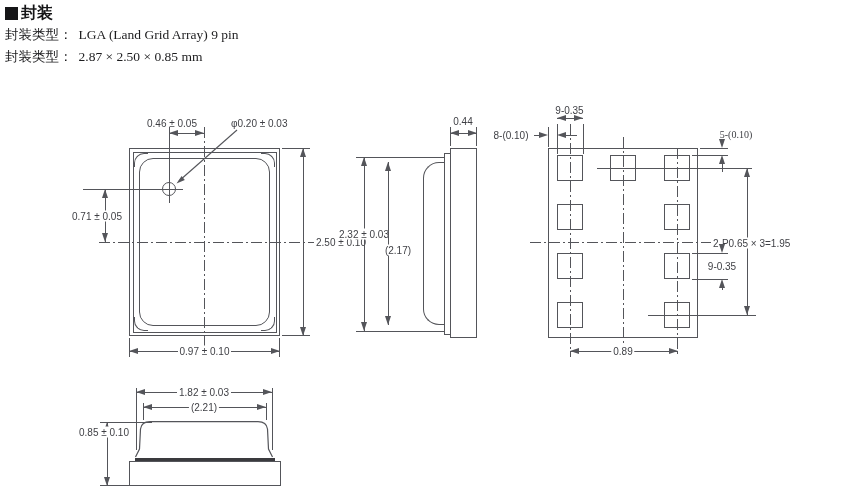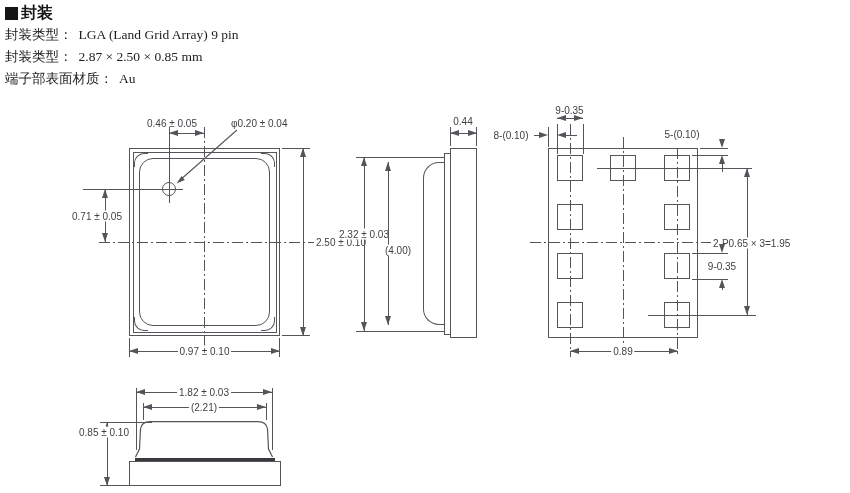--- a/index.html
+++ b/index.html
@@ -47,23 +47,20 @@
   <div class="hdr-title">
     <span class="sq"></span>
     <span>封装</span>
   </div>
   <div class="hdr-row" style="top:26px;">
     <span>封装类型：</span><span class="val">LGA (Land Grid Array) 9 pin</span>
   </div>
   <div class="hdr-row" style="top:48px;">
     <span>封装类型：</span><span class="val">2.87 × 2.50 × 0.85 mm</span>
   </div>
-  <div class="hdr-row" style="top:70px;">
-    <span>端子部表面材质：</span><span class="val">Au</span>
-  </div>
 
   <div>
     <div class="rect thick" style="left:129px;top:148px;width:151px;height:188px;"></div>
     <div class="rect" style="left:132.5px;top:151.5px;width:144px;height:181px;"></div>
     <div class="rect" style="left:139px;top:158px;width:131px;height:168px;border-radius:14px;"></div>
     <div class="arc tl" style="left:134px;top:153px;"></div>
     <div class="arc tr" style="left:261px;top:153px;"></div>
     <div class="arc bl" style="left:134px;top:317px;"></div>
     <div class="arc br" style="left:261px;top:317px;"></div>
 
@@ -72,21 +69,21 @@
 
     <div class="rect" style="left:162.3px;top:182.3px;width:14px;height:14px;border-radius:50%;border-width:1.2px;"></div>
     <div class="hl" style="left:83px;top:189.3px;width:100px;"></div>
     <div class="vl" style="left:169.3px;top:127px;height:76px;"></div>
 
     <div class="hl" style="left:169.3px;top:133.3px;width:35px;"></div>
     <div class="ar l" style="left:169.3px;top:130.3px;"></div>
     <div class="ar r" style="left:195.3px;top:130.3px;"></div>
     <div class="dl nobg" style="left:172px;top:123px;">0.46 ± 0.05</div>
 
-    <div class="dl la nobg" style="left:229px;top:123px;">φ0.20 ± 0.04</div>
+    <div class="dl la nobg" style="left:229px;top:123px;">φ0.20 ± 0.03</div>
 
     <div class="vl" style="left:105px;top:189.3px;height:53px;"></div>
     <div class="ar u" style="left:102px;top:189.3px;"></div>
     <div class="ar d" style="left:102px;top:233px;"></div>
     <div class="dl" style="left:97px;top:216px;">0.71 ± 0.05</div>
 
     <div class="hl" style="left:282px;top:148px;width:28px;"></div>
     <div class="hl" style="left:282px;top:335px;width:28px;"></div>
     <div class="vl" style="left:303px;top:148px;height:188px;"></div>
     <div class="ar u" style="left:300px;top:148px;"></div>
@@ -118,21 +115,21 @@
     <div class="dl nobg" style="left:463px;top:121px;">0.44</div>
 
     <div class="vl" style="left:364px;top:156.5px;height:174px;"></div>
     <div class="ar u" style="left:361px;top:156.5px;"></div>
     <div class="ar d" style="left:361px;top:321.5px;"></div>
     <div class="dl" style="left:364px;top:234px;">2.32 ± 0.03</div>
 
     <div class="vl" style="left:387.7px;top:161.5px;height:163px;"></div>
     <div class="ar u" style="left:384.7px;top:161.5px;"></div>
     <div class="ar d" style="left:384.7px;top:315.5px;"></div>
-    <div class="dl" style="left:398px;top:250px;">(4.00)</div>
+    <div class="dl" style="left:398px;top:250px;">(2.17)</div>
   </div>
 
   <div>
     <div class="rect thick" style="left:548px;top:148px;width:150px;height:190px;"></div>
 
     <div class="clv" style="left:569.5px;top:124px;height:233px;"></div>
     <div class="clv" style="left:677px;top:148px;height:209px;"></div>
     <div class="clv" style="left:623px;top:137px;height:215px;"></div>
     <div class="clh" style="left:530px;top:242px;width:181px;"></div>
     <div class="hl" style="left:597px;top:168px;width:52px;"></div>
@@ -164,21 +161,21 @@
     <div class="ar l" style="left:556.7px;top:131.8px;"></div>
     <div class="hl" style="left:565px;top:134.8px;width:12px;"></div>
     <div class="dl nobg" style="left:511px;top:134.8px;">8-(0.10)</div>
 
     <div class="hl" style="left:700px;top:148px;width:28px;"></div>
     <div class="hl" style="left:692px;top:155px;width:36px;"></div>
     <div class="vl" style="left:721.7px;top:141px;height:3px;"></div>
     <div class="ar d" style="left:718.7px;top:139px;"></div>
     <div class="ar u" style="left:718.7px;top:155px;"></div>
     <div class="vl" style="left:721.7px;top:164px;height:8px;"></div>
-    <div class="dl nobg" style="left:682px;top:134px;">5-(0.10)</div>
+    <div class="dl nobg" style="left:736px;top:134px;font-family:Liberation Serif, serif;">5-(0.10)</div>
 
     <div class="vl" style="left:746.7px;top:168.3px;height:147px;"></div>
     <div class="ar u" style="left:743.7px;top:168.3px;"></div>
     <div class="ar d" style="left:743.7px;top:306px;"></div>
     <div class="dl la" style="left:711px;top:242.5px;">2-P0.65 × 3=1.95</div>
 
     <div class="hl" style="left:692px;top:253px;width:36px;"></div>
     <div class="hl" style="left:692px;top:279px;width:36px;"></div>
     <div class="vl" style="left:721.7px;top:245px;height:2px;"></div>
     <div class="ar d" style="left:718.7px;top:244px;"></div>

